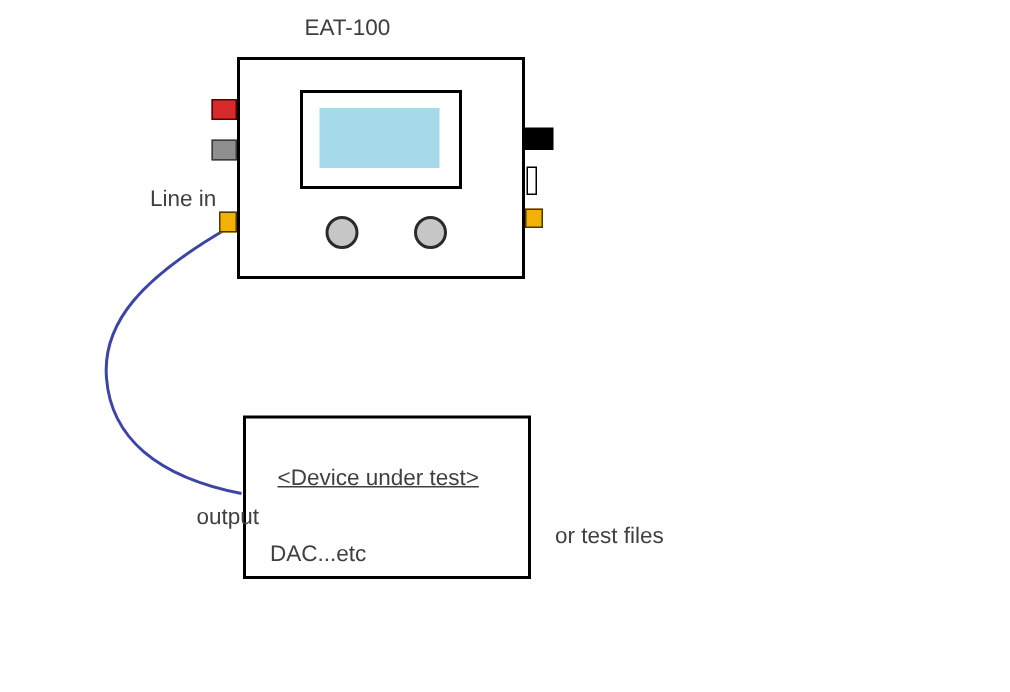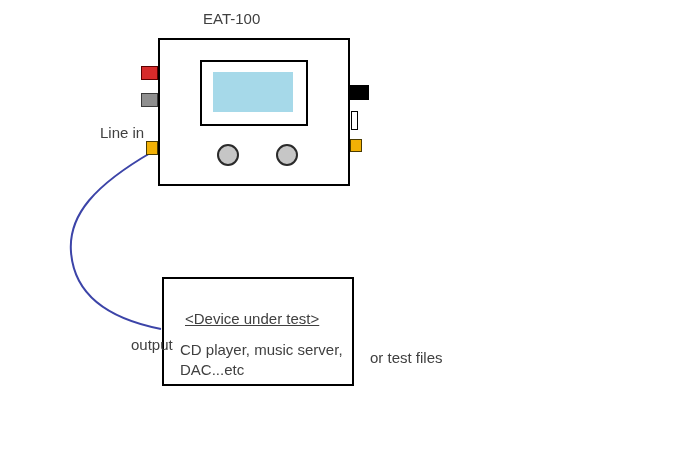--- a/index.html
+++ b/index.html
@@ -103,19 +103,18 @@
   <div class="abs conn conn-yel-l" style="background-color: rgb(242, 177, 5);"></div>
 
   <div class="abs conn conn-black" style="background-color: rgb(0, 0, 0);"></div>
   <div class="abs conn conn-white" style="background-color: rgb(255, 255, 255);"></div>
   <div class="abs conn conn-yel-r" style="background-color: rgb(242, 177, 5);"></div>
 
   <div class="abs label line-in-label">Line in</div>
 
   <div class="abs dut-box"></div>
   <div class="abs label dut-title">&lt;Device under test&gt;</div>
-  <div class="abs label dut-line1">CD player, music server,</div>
   <div class="abs label dut-line2">DAC...etc</div>
 
   <div class="abs label note-line2">or test files</div>
   <div class="abs label output-label">output</div>
 
 </div>
 
 </body></html>

